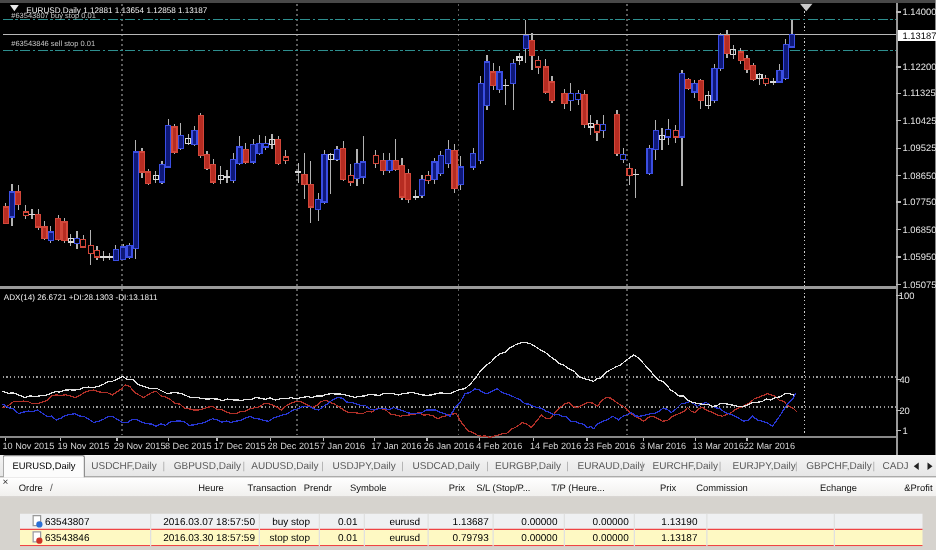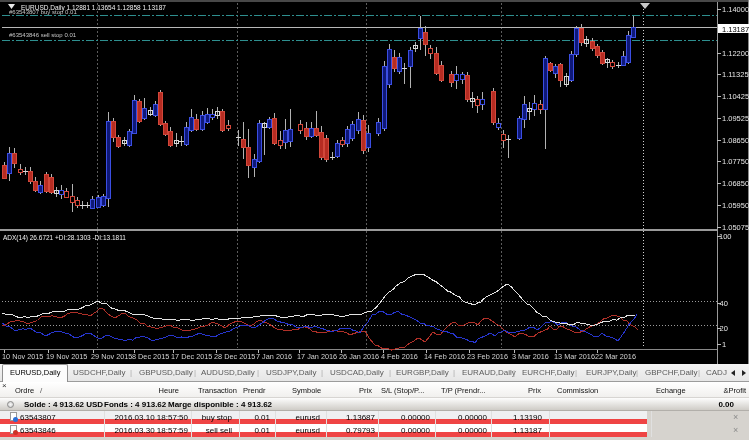--- a/index.html
+++ b/index.html
@@ -16,21 +16,21 @@
 .thead { position:absolute; left:0; top:382px; width:749px; height:16px; background:linear-gradient(#ffffff,#f1f0ee);
   border-bottom:1px solid #d7d5d2; }
 .hc { position:absolute; top:4px; font-size:7.5px; color:#111; white-space:nowrap; }
 .closex { position:absolute; left:2px; top:-1px; font-size:8px; color:#333; }
 .sortmark { position:absolute; left:40px; top:4px; font-size:8px; color:#555; }
 .balrow { position:absolute; left:0; top:398px; width:749px; height:13px;
   background:linear-gradient(#fdfdfd,#cfccc7); border-bottom:1px solid #b2afaa; }
 .balicon { position:absolute; left:7px; top:3px; width:7px; height:7px; border-radius:50%;
   border:1px solid #8a8a8a; background:radial-gradient(#f8f8f8,#c8c8c8); }
 .btx { position:absolute; top:2px; font-size:8px; color:#000; white-space:nowrap; }
-.drow { position:absolute; left:0; width:647px; height:13px; border-bottom:5px solid #ef4444; }
+.drow { position:absolute; left:16px; width:722px; height:13px; border-bottom:1px solid #ef4444; }
 .rc { position:absolute; top:2px; font-size:8px; color:#000; text-align:right; white-space:nowrap; }
 .vsep { position:absolute; top:0; width:1px; height:13px; background:#e0e0e0; }
 .docicon { position:absolute; left:10px; top:1px; width:7px; height:9px; background:#fff; border:1px solid #999; }
 .docicon .dot { position:absolute; right:-2px; bottom:-2px; width:5px; height:5px; border-radius:50%; }
 .delx { position:absolute; left:733px; top:1px; font-size:9px; color:#8a8a8a; }
 #bstrip { position:absolute; left:0; top:437px; width:749px; height:3px; background:#d6d3ce; }
 </style></head>
 <body>
 <div id="stage">
 <div id="chart">
@@ -393,81 +393,74 @@
       <div class="hsep" style="left:326px"></div>
       <div class="hsep" style="left:377.5px"></div>
       <div class="hsep" style="left:435px"></div>
       <div class="hsep" style="left:491px"></div>
       <div class="hsep" style="left:549px"></div>
       <div class="hsep" style="left:651px"></div>
 <div class="closex">×</div>
 <div class="hc" style="left:15px">Ordre</div>
 <div class="hc" style="left:198px">Transaction</div>
 <div class="hc" style="left:243px">Prendr</div>
-<div class="hc" style="left:292px">Symbole</div>
+<div class="hc" style="left:280px">Symbole</div>
 <div class="hc" style="left:381px">S/L (Stop/P...</div>
-<div class="hc" style="left:441px">T/P (Prendr...</div>
+<div class="hc" style="left:441px">T/P (Heure...</div>
 <div class="hc" style="left:557px">Commission</div>
 <div class="hc" style="left:656px">Echange</div>
 <div class="hc" style="left:59px;width:120px;text-align:right">Heure</div>
 <div class="hc" style="left:252px;width:120px;text-align:right">Prix</div>
 <div class="hc" style="left:421px;width:120px;text-align:right">Prix</div>
 <div class="hc" style="left:626px;width:120px;text-align:right">&amp;Profit</div>
 <div class="sortmark">/</div>
 </div>
 
-<div class="balrow">
-  <div class="balicon"></div>
-  <div class="btx" style="left:24px"><b>Solde : 4 913.62 USD</b></div>
-  <div class="btx" style="left:104px"><b>Fonds : 4 913.62</b></div>
-  <div class="btx" style="left:168px"><b>Marge disponible : 4 913.62</b></div>
-  <div class="btx" style="left:624px;width:110px;text-align:right"><b>0.00</b></div>
-</div>
 <div class="drow" style="top:411px;background:#eff0f2">
   <div class="vsep" style="left:103.5px"></div>
       <div class="vsep" style="left:190.5px"></div>
       <div class="vsep" style="left:239px"></div>
       <div class="vsep" style="left:275px"></div>
       <div class="vsep" style="left:326px"></div>
       <div class="vsep" style="left:377.5px"></div>
       <div class="vsep" style="left:435px"></div>
       <div class="vsep" style="left:491px"></div>
       <div class="vsep" style="left:549px"></div>
       <div class="vsep" style="left:651px"></div>
   <div class="docicon">
         <div class="dot" style="background:#2a6fd6"></div>
       </div>
   <div class="rc" style="left:20px;width:80px;text-align:left">63543807</div>
-  <div class="rc" style="left:78px;width:110px">2016.03.10 18:57:50</div>
+  <div class="rc" style="left:78px;width:110px">2016.03.07 18:57:50</div>
       <div class="rc" style="left:122px;width:110px">buy stop</div>
       <div class="rc" style="left:160px;width:110px">0.01</div>
       <div class="rc" style="left:210px;width:110px">eurusd</div>
       <div class="rc" style="left:265px;width:110px">1.13687</div>
       <div class="rc" style="left:320px;width:110px">0.00000</div>
       <div class="rc" style="left:377px;width:110px">0.00000</div>
       <div class="rc" style="left:432px;width:110px">1.13190</div>
   <div class="delx">×</div>
 </div>
-<div class="drow" style="top:424px;background:#ffffff">
+<div class="drow" style="top:424px;background:#fef9c3">
   <div class="vsep" style="left:103.5px"></div>
       <div class="vsep" style="left:190.5px"></div>
       <div class="vsep" style="left:239px"></div>
       <div class="vsep" style="left:275px"></div>
       <div class="vsep" style="left:326px"></div>
       <div class="vsep" style="left:377.5px"></div>
       <div class="vsep" style="left:435px"></div>
       <div class="vsep" style="left:491px"></div>
       <div class="vsep" style="left:549px"></div>
       <div class="vsep" style="left:651px"></div>
   <div class="docicon">
         <div class="dot" style="background:#cc3326"></div>
       </div>
   <div class="rc" style="left:20px;width:80px;text-align:left">63543846</div>
   <div class="rc" style="left:78px;width:110px">2016.03.30 18:57:59</div>
-      <div class="rc" style="left:122px;width:110px">sell sell</div>
+      <div class="rc" style="left:122px;width:110px">stop stop</div>
       <div class="rc" style="left:160px;width:110px">0.01</div>
       <div class="rc" style="left:210px;width:110px">eurusd</div>
       <div class="rc" style="left:265px;width:110px">0.79793</div>
       <div class="rc" style="left:320px;width:110px">0.00000</div>
       <div class="rc" style="left:377px;width:110px">0.00000</div>
       <div class="rc" style="left:432px;width:110px">1.13187</div>
   <div class="delx">×</div>
 </div>
 
 <div id="bstrip"></div>

